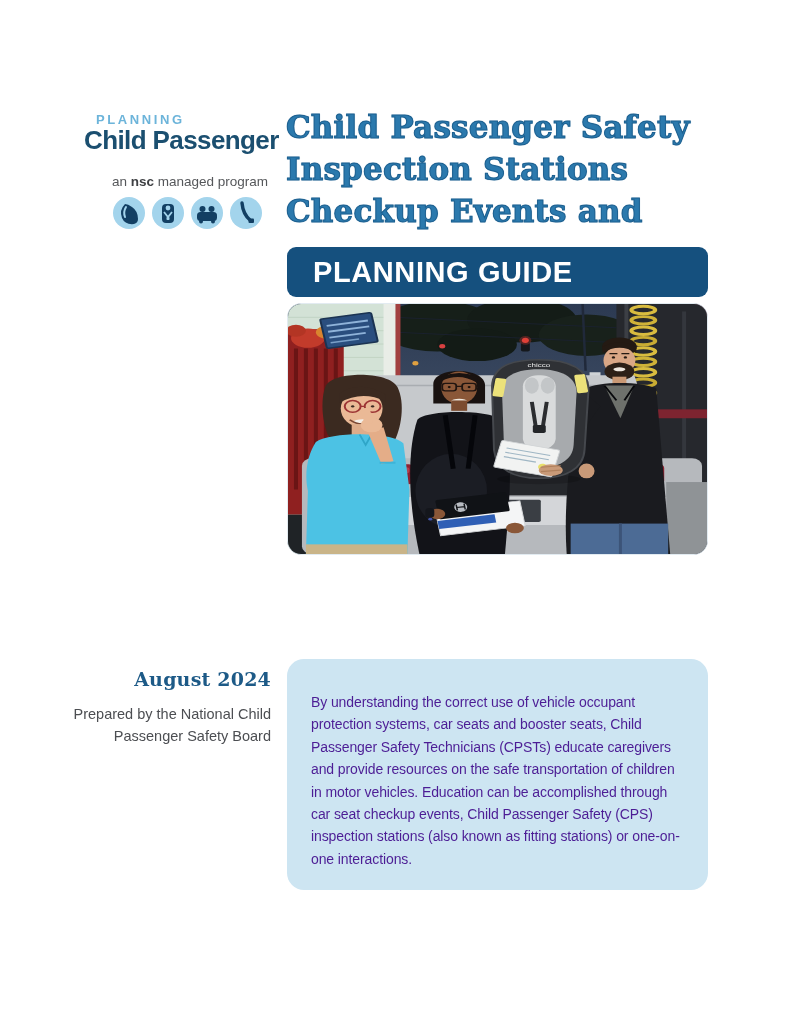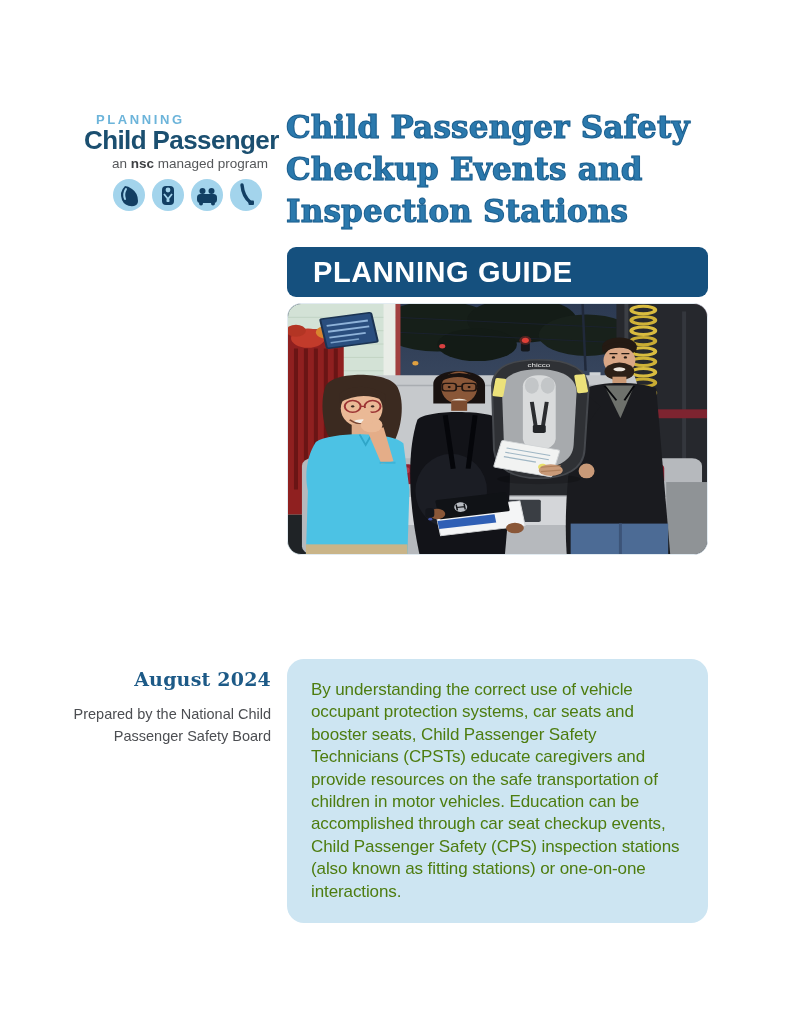--- a/index.html
+++ b/index.html
@@ -15,21 +15,21 @@
     font-size:13px; font-weight:bold; color:#6cb4da; letter-spacing:2.6px;
     margin-left:12px;
   }
   .logo-cp {
     font-size:26px; font-weight:bold; color:#1b4f70; letter-spacing:-0.6px;
     line-height:27px; white-space:nowrap;text-align:right;
   }
   .logo-safety-row { text-align:right; line-height:26px; white-space:nowrap; }
   .logo-safety { font-size:26px; font-weight:bold; color:#1b4f70; letter-spacing:-0.6px; }
   .logo-board { font-size:13px; font-weight:bold; color:#8cc2e0; letter-spacing:2px; margin-left:5px; }
-  .logo-program { text-align:right; font-size:13.5px; color:#55575a; margin-top:2px; white-space:nowrap; }
+  .logo-program { text-align:right; font-size:13.5px; color:#55575a; margin-top:20px; white-space:nowrap; }
   .logo-program .b { font-weight:bold; color:#3f4144; }
   .logo-icons { display:flex; gap:5px; margin-top:7px; margin-left:28px; }
   .logo-icons svg { display:block; }
 
   
   .title {
     position:absolute; left:286px; top:106px; width:460px;
     font-family:"DejaVu Serif", serif; font-weight:bold;
     font-size:31px; line-height:42px; color:#2b79ad;
     -webkit-text-stroke:1px #1d6090;
@@ -65,21 +65,21 @@
     margin-top:14px; font-size:14.5px; line-height:21.5px; color:#4c4e52;
   }
 
   
   .intro-box {
     position:absolute; left:287px; top:659px; width:421px; min-height:207px;
     background:#cde5f2; border-radius:17px;
     padding:20px 22px 20px 24px;
   }
   .intro-text {
-    color:#4d7c0f; font-size:17px; line-height:22.4px; letter-spacing:-0.1px;
+    color:#4c1d95; font-size:14px; line-height:22.4px; letter-spacing:-0.1px;margin-top:12px;
   }
 </style>
 </head>
 <body>
 
 <div class="page">
 
   <div class="logo">
     <div class="logo-national">PLANNING</div>
     <div class="logo-cp">Child Passenger</div>
@@ -118,22 +118,22 @@
           <circle cx="17" cy="17" r="16" fill="#a3d4ec"></circle>
           <path d="M13 7 Q14 18 21 24" stroke="#123f63" stroke-width="3.4" fill="none" stroke-linecap="round"></path>
           <rect x="19.5" y="22.5" width="5.5" height="4.5" rx="1" fill="#123f63"></rect>
         </svg>
       </span>
     </div>
   </div>
 
   <div class="title">
     <div>Child Passenger Safety</div>
+    <div>Inspection Stations</div>
     <div>Checkup Events and</div>
-    <div>Inspection Stations</div>
   </div>
 
   <div class="banner">
     <span class="banner-label">PLANNING GUIDE</span>
   </div>
 
   <div class="photo">
     <svg viewBox="0 0 421 337" preserveAspectRatio="none">
       <defs>
         <linearGradient id="sky" x1="0" y1="0" x2="0" y2="1">

